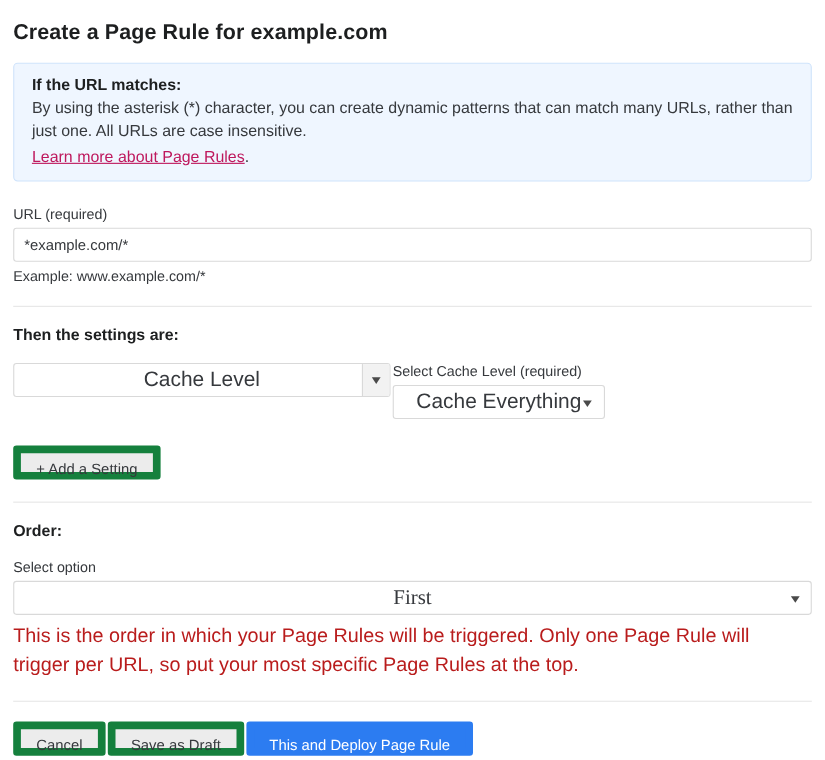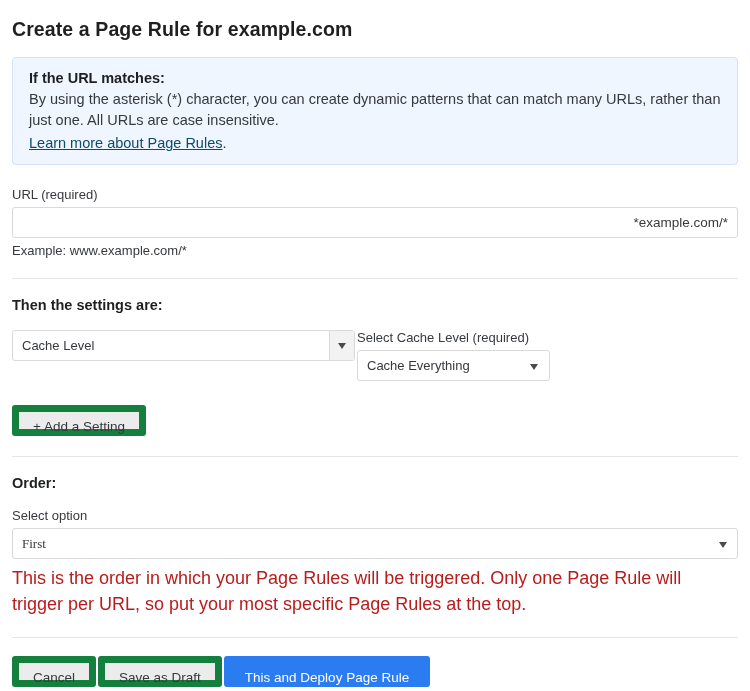--- a/index.html
+++ b/index.html
@@ -46,21 +46,21 @@
   .callout-body {
     font-size: 14.5px;
     line-height: 1.45;
     color: #36393d;
   }
   .callout-link-row {
     margin-top: 4px;
     font-size: 14.5px;
   }
   .callout-link {
-    color: #0c4a6e;
+    color: #be185d;
     text-decoration: underline;
     cursor: pointer;
     margin-top: 44px;
   }
   .callout-period { color: #36393d; }
   
   .field-label {
     font-size: 13px;
     color: #36393d;
     margin-bottom: 5px;
@@ -69,21 +69,20 @@
     width: 100%;
     height: 31px;
     border: 1px solid #d9d9d9;
     border-radius: 3px;
     padding: 0 9px;
     font-family: "Liberation Sans", sans-serif;
     font-size: 13.5px;
     color: #36393d;
     background: #fff;
     outline: none;
-    text-align: right;
   }
   .help-text {
     font-size: 13px;
     color: #36393d;
     margin-top: 5px;
   }
   .divider {
     border: 0;
     border-top: 1px solid #e6e6e6;
     margin: 20px 0 18px 0;
@@ -105,24 +104,25 @@
     position: relative;
     display: block;
   }
   .select-box {
     height: 31px;
     border: 1px solid #d9d9d9;
     border-radius: 3px;
     background: #fff;
     display: flex;
     align-items: center;
-    font-size: 13px;
+    font-size: 19px;
     color: #36393d;
     padding: 0 9px;
     position: relative;
+    justify-content: center;
   }
   .select-box.wide { width: 343px; }
   .select-box.med { width: 193px; }
   .select-box.full { width: 100%; font-family: Liberation Serif, serif; }
   .sel-arrow-btn {
     position: absolute;
     top: 0px;
     right: 0px;
     width: 25px;
     height: 29px;

